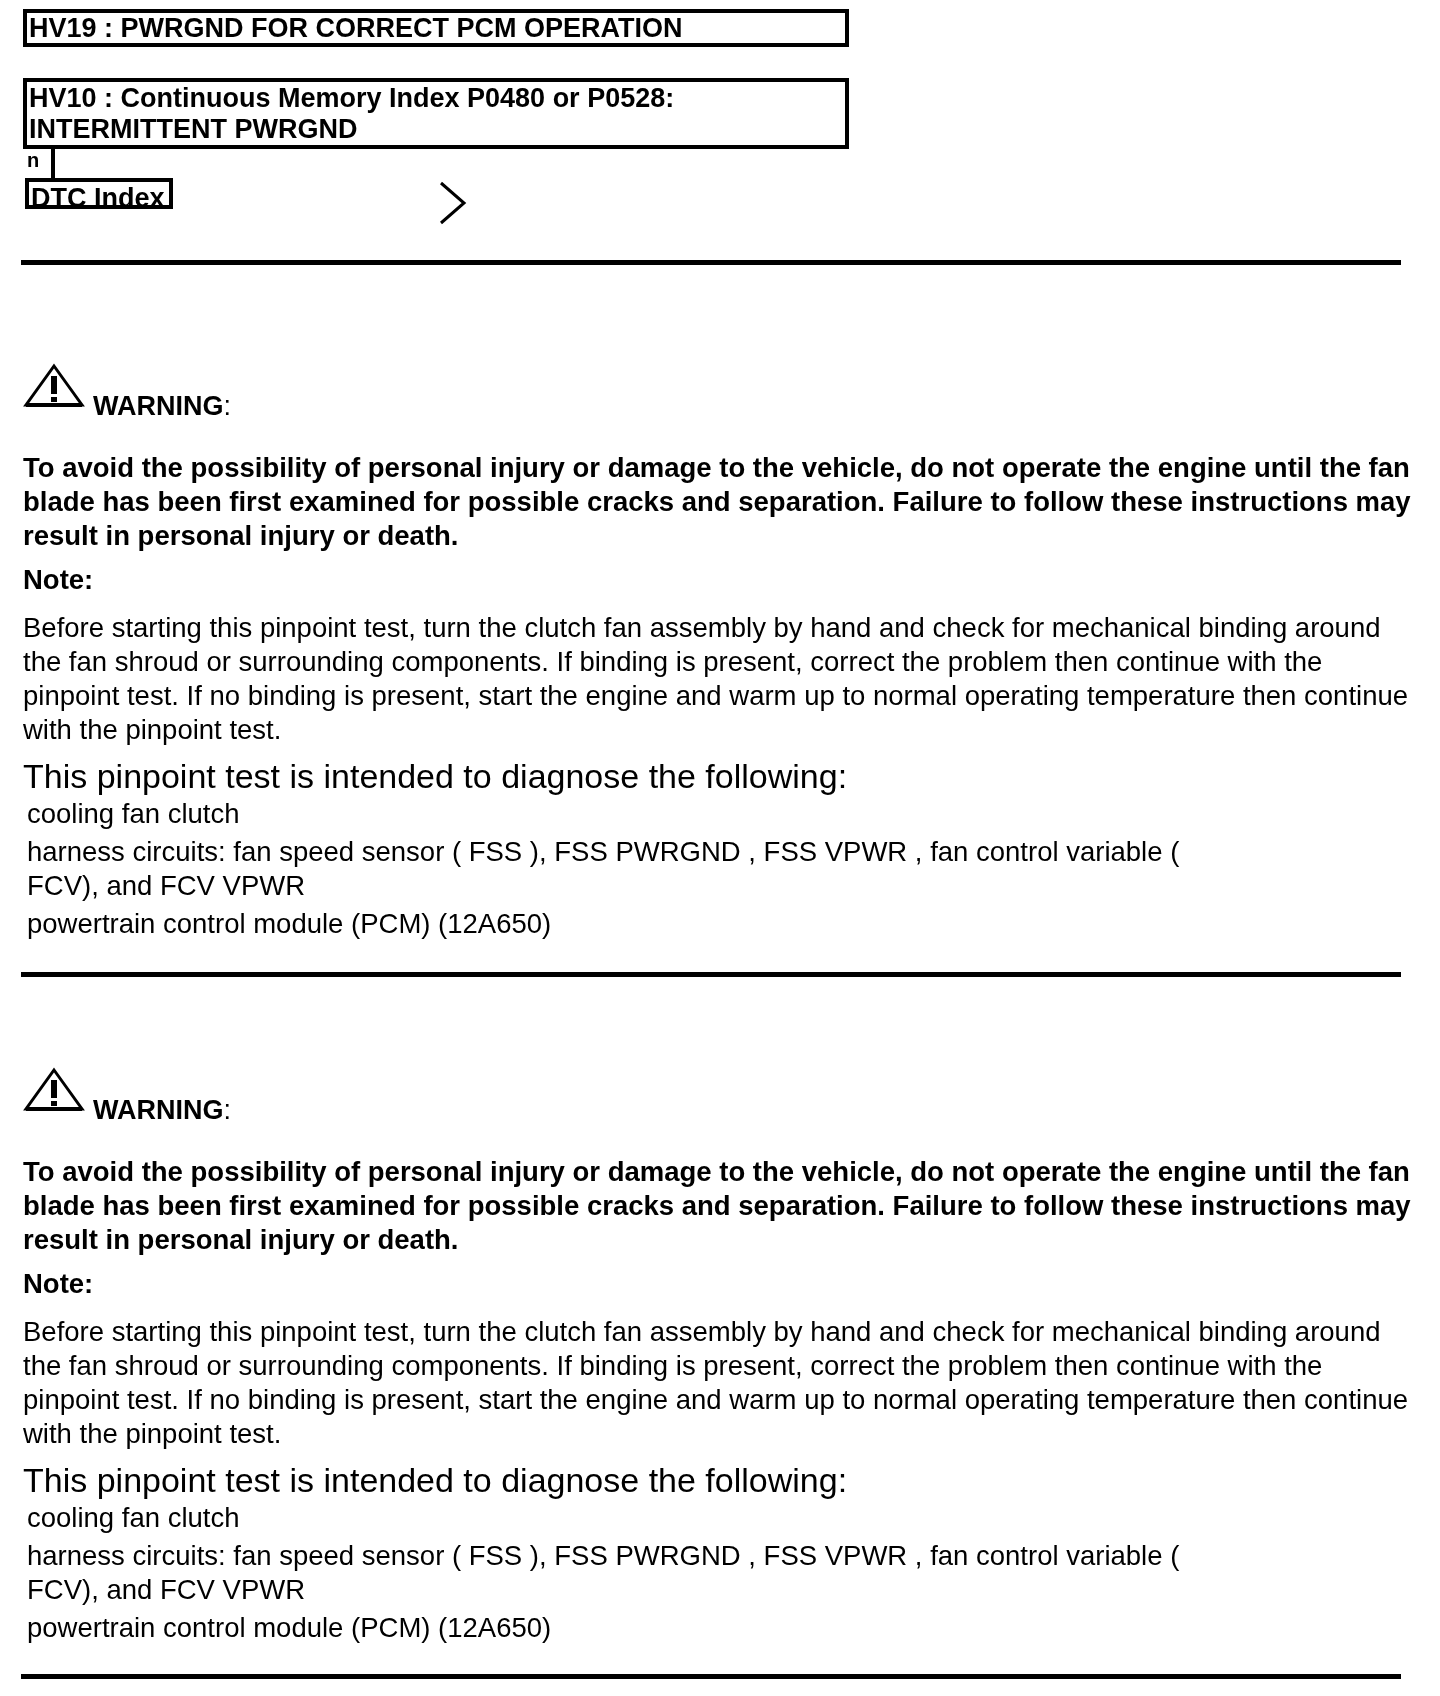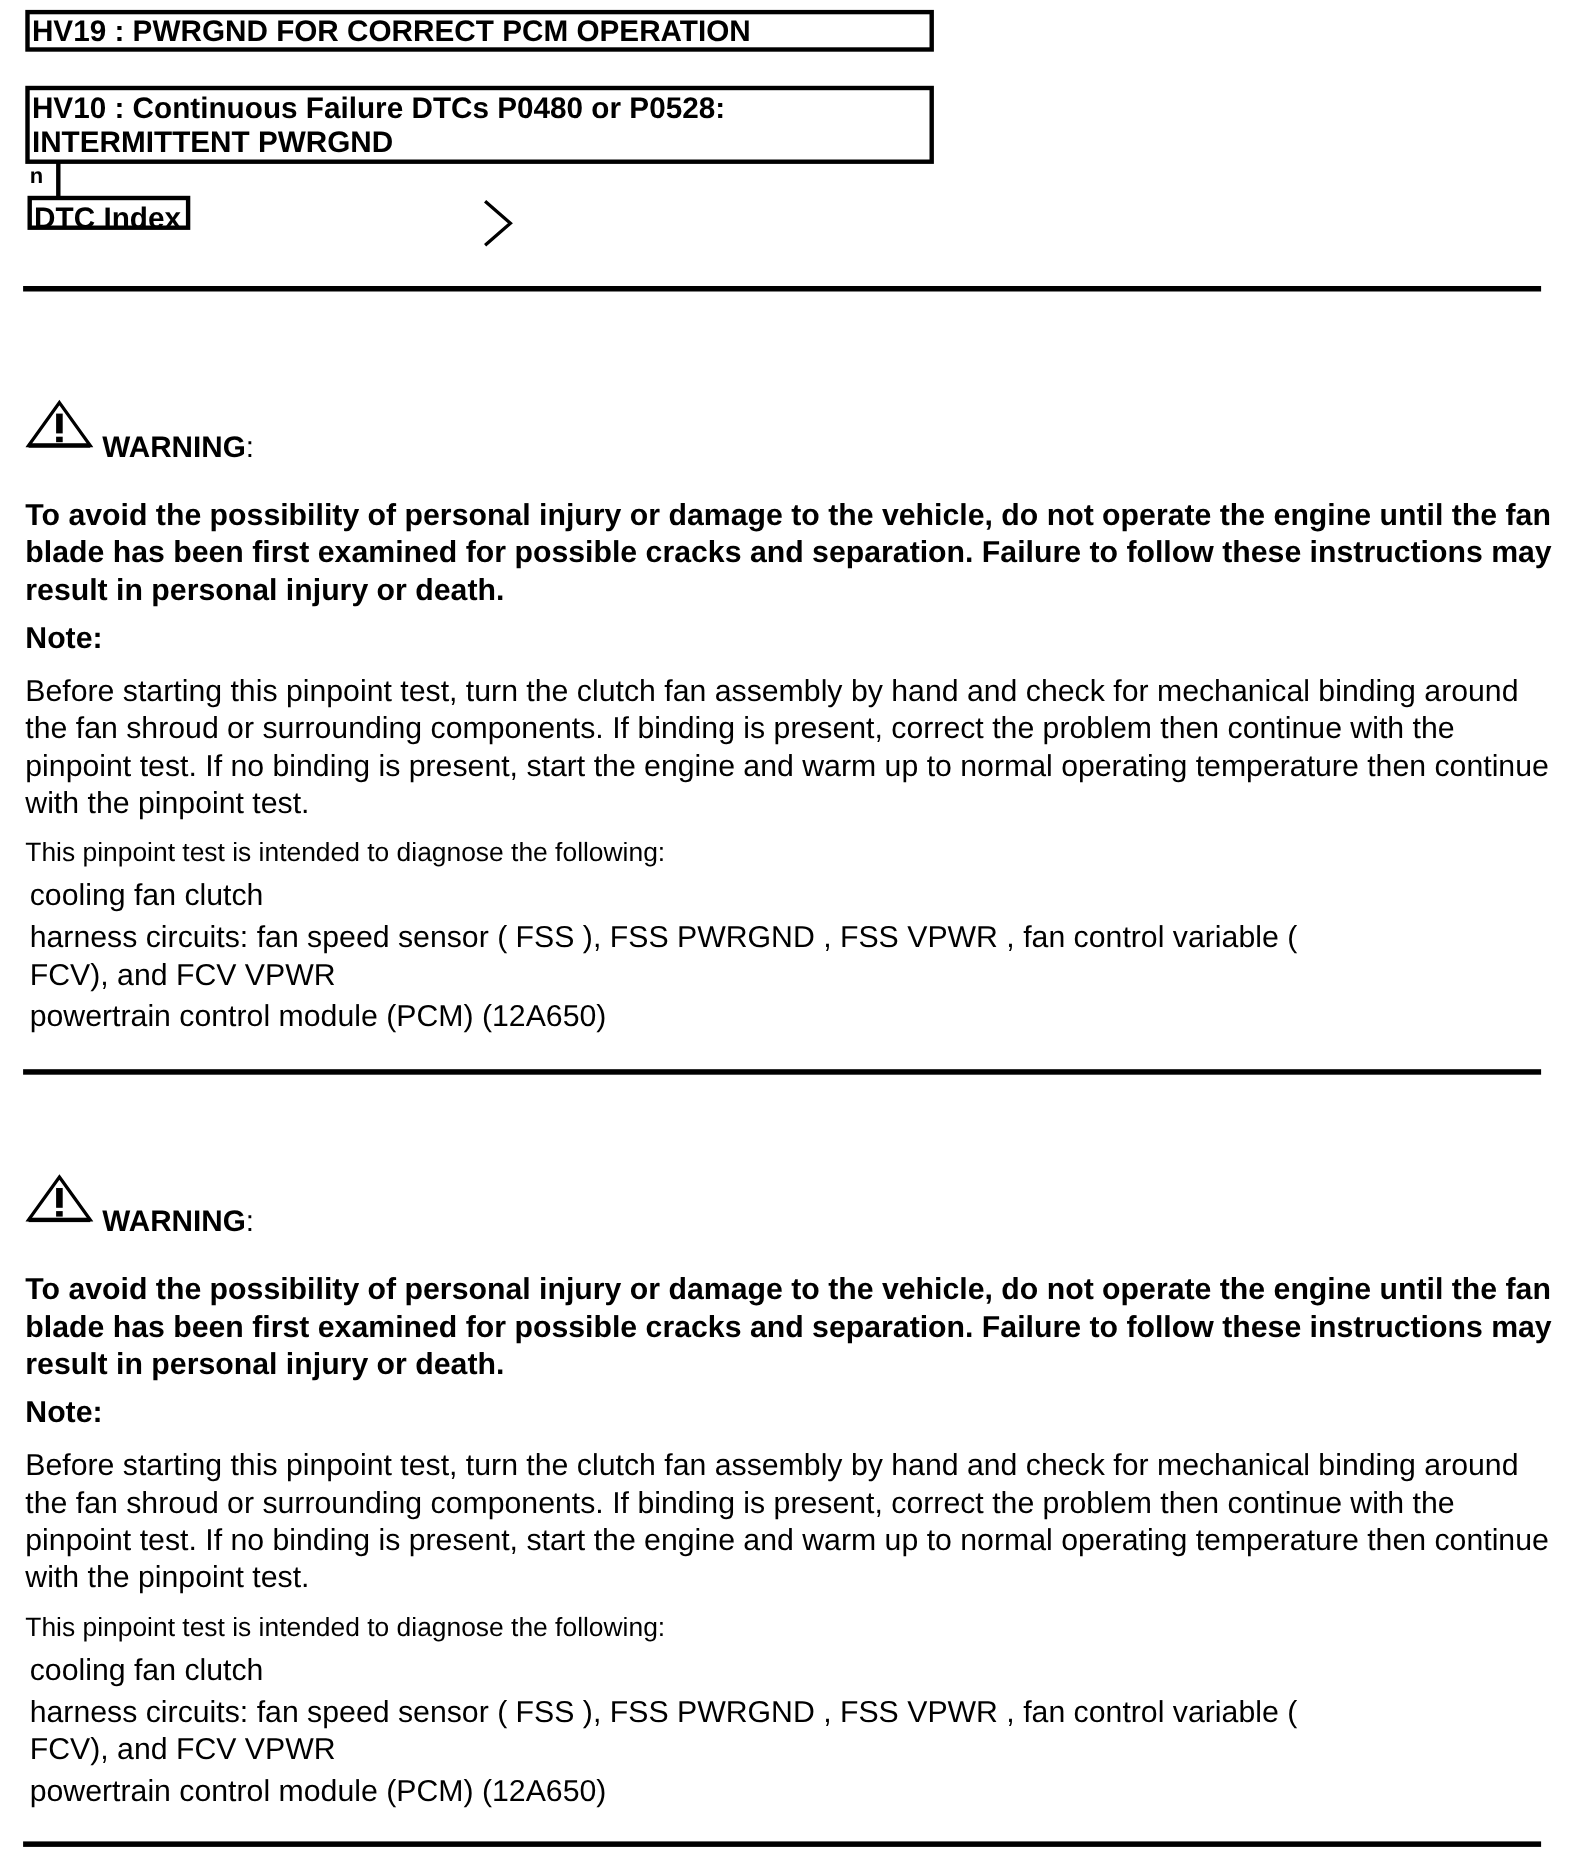--- a/index.html
+++ b/index.html
@@ -21,33 +21,33 @@
     .rule { position: absolute; left: 21px; width: 1380px; height: 5px; background: #000; }
 
     .section { position: absolute; left: 21px; width: 1390px; }
     .warn-head { position: absolute; left: 2px; top: 0; height: 40px; white-space: nowrap; }
     .warn-icon { position: absolute; left: 0; top: 0; width: 62px; height: 46px; }
     .warn-label { position: absolute; left: 70px; top: 28px; font-size: 27px; font-weight: bold; line-height: 30px; }
     .warn-label .colon { font-weight: normal; }
     .warn-text { position: absolute; left: 2px; top: 88px; width: 1390px; font-size: 27.5px; font-weight: bold; line-height: 34px; }
     .note-label { position: absolute; left: 2px; top: 200px; font-size: 27.5px; font-weight: bold; line-height: 34px; }
     .note-text { position: absolute; left: 2px; top: 248px; width: 1390px; font-size: 27.5px; line-height: 34px; }
-    .diag-intro { position: absolute; left: 2px; top: 396px; width: 1390px; font-size: 24px; line-height: 34px; }
+    .diag-intro { position: absolute; left: 2px; top: 396px; width: 1390px; font-size: 34px; line-height: 34px; }
     .diag-list { position: absolute; left: 2px; top: 430px; width: 1390px; margin: 0; padding: 0; list-style: none; font-size: 27.5px; line-height: 34px; }
     .diag-list li { margin: 4px; padding: 0; }
   </style>
 </head>
 <body>
 
 <div id="title-box" class="box">
   <span>HV19 : PWRGND FOR CORRECT PCM OPERATION</span>
 </div>
 
 <div id="intermittent-box" class="box">
-  <div>HV10 : Continuous Failure DTCs P0480 or P0528:</div>
+  <div>HV10 : Continuous Memory Index P0480 or P0528:</div>
   <div>INTERMITTENT PWRGND</div>
 </div>
 
 <div id="connector-line"></div>
 <div id="connector-label">n</div>
 
 <div id="dtc-index-box" class="box">
   <span>DTC Index</span>
 </div>
 

